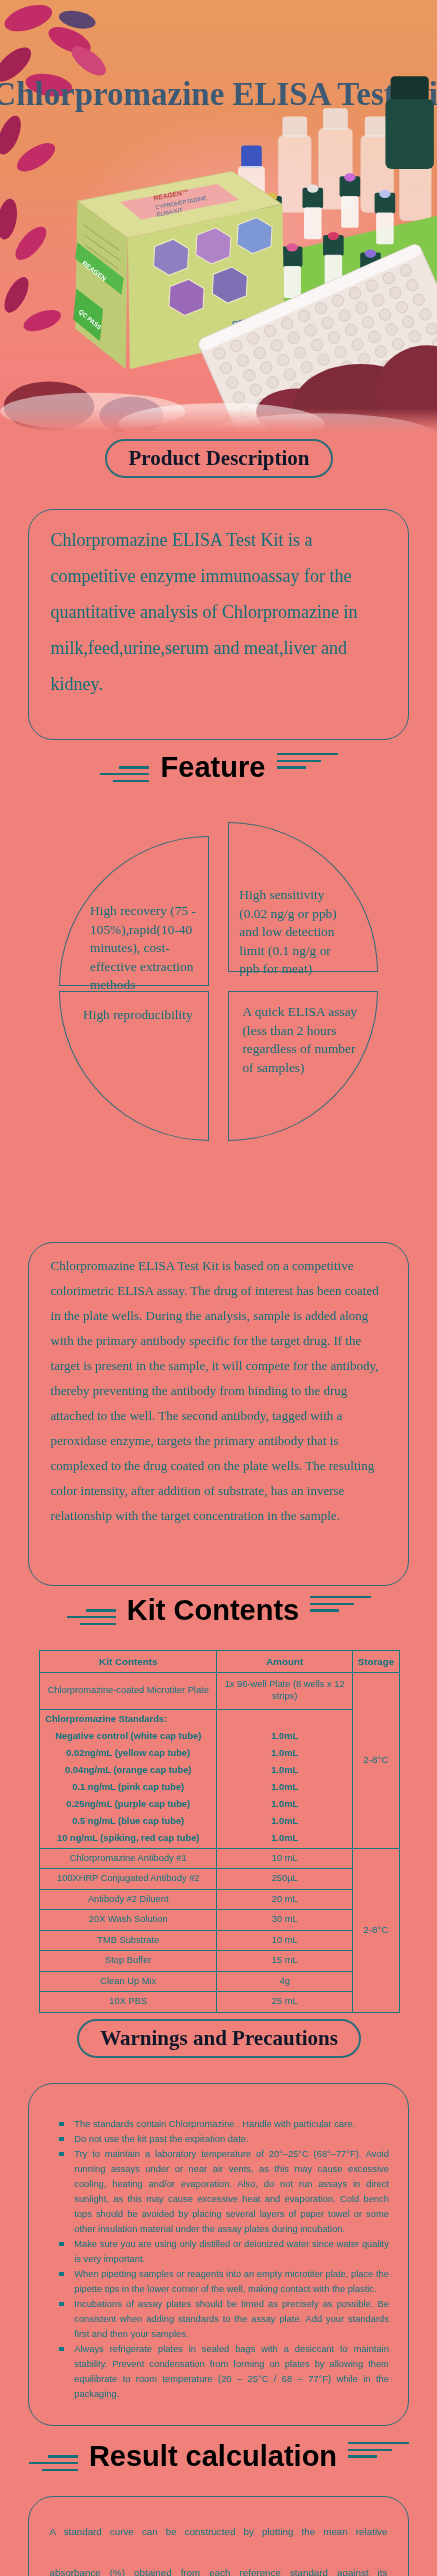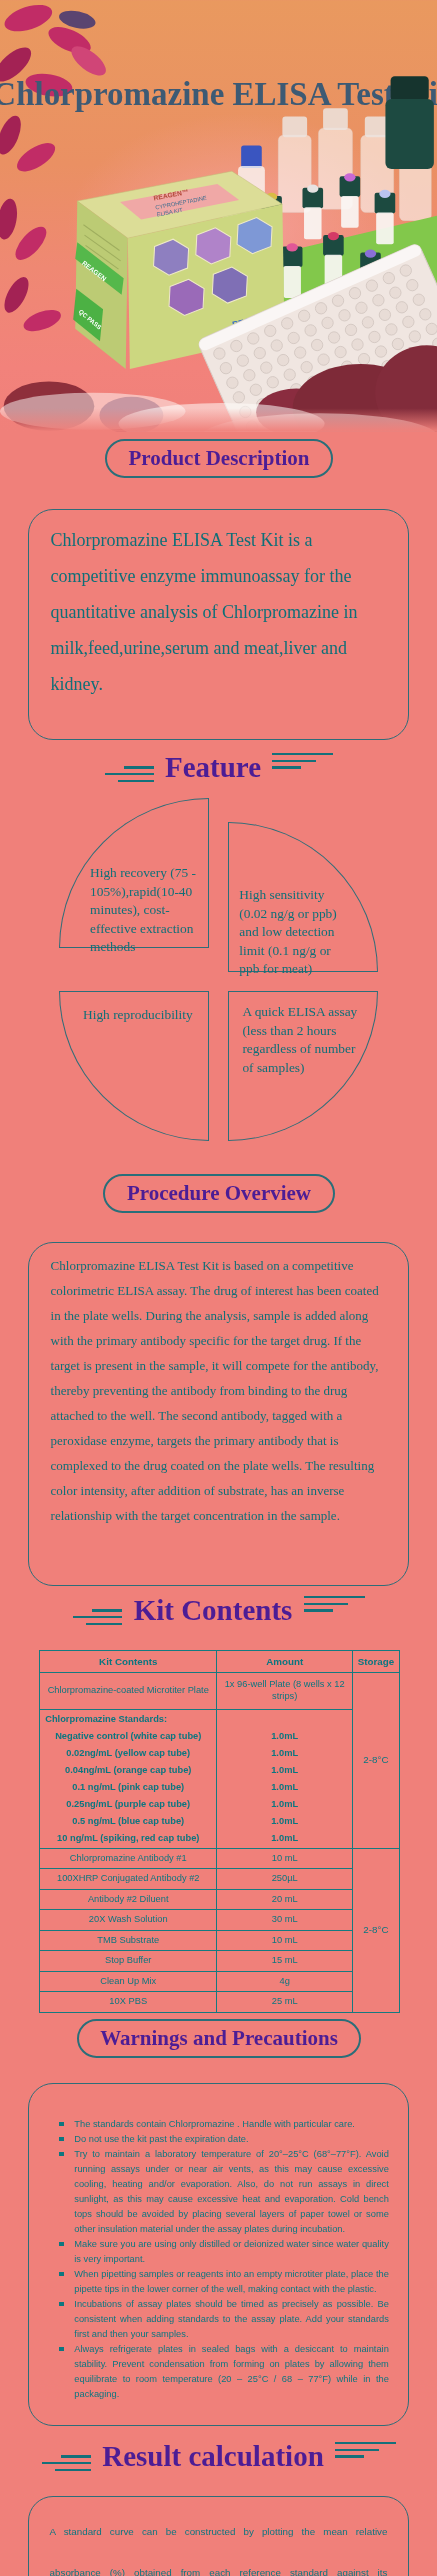--- a/index.html
+++ b/index.html
@@ -5,54 +5,54 @@
   html,body { margin:0; padding:0; }
   #page { position:relative; width:438px; height:3166px; background:#f0807a; overflow:hidden;
           font-family:"Liberation Sans", sans-serif; }
 
   
   #hero { position:absolute; top:0; left:0; width:438px; height:432px; }
 
   
   .center-row { position:absolute; left:0; width:100%; text-align:center; }
   .badge { display:inline-block; border:2.1px solid #2a6e79; border-radius:28px; padding:5.2px 21.6px;
-           font-family:"Liberation Serif", serif; font-weight:bold; font-size:21px; color:#4c1d95; }
+           font-family:"Liberation Serif", serif; font-weight:bold; font-size:21px; color:#0f172a; }
   #badge-product   { top:439px; }
   #badge-procedure { top:1174px; }
   #badge-warnings  { top:2019px; }
 
   
   .rbox { position:absolute; left:28px; width:381px; box-sizing:border-box;
           border:1.8px solid #2e6d79; border-radius:25px; color:#0f6f78; }
   #desc-box   { top:509px;  height:231px; padding:12.4px 21.6px 0 21.6px;
                 font-family:"Liberation Serif", serif; font-size:18px; line-height:36px; }
   #proc-box   { top:1242px; height:344px; padding:10.3px 21.6px 0 21.6px;
                 font-family:"Liberation Serif", serif; font-size:13px; line-height:25px; }
   #warn-box   { top:2083px; height:343px; padding:20.6px 7.2px 0 10.3px; }
   #result-box { top:2496px; height:223px; padding:14.4px 20.6px 0 20.6px; }
 
   
   .lines-heading { position:absolute; left:0; width:100%; display:flex; justify-content:center;
-                   align-items:center; gap:11.3px; color:#4c1d95;
-                   font-family:Liberation Serif, serif; font-weight:bold; font-size:29px; }
+                   align-items:center; gap:11.3px; color:#000000;
+                   font-family:Liberation Sans, sans-serif; font-weight:bold; font-size:29px; }
   #feature-heading { top:751px; }
   #kit-heading     { top:1594px; }
   #result-heading  { top:2440px; }
   .lg { display:flex; flex-direction:column; gap:4.6px; }
   .lg b { display:block; height:2.1px; background:#15707a; }
   .lg.left  { align-items:flex-end;  align-self:flex-end;  margin-bottom:2.1px; }
   .lg.right { align-items:flex-start; align-self:flex-start; margin-top:2.1px; }
   .lg.left  b:nth-child(1){width:30px;} .lg.left  b:nth-child(2){width:49px;} .lg.left  b:nth-child(3){width:36px;}
   .lg.right b:nth-child(1){width:61px;} .lg.right b:nth-child(2){width:44px;} .lg.right b:nth-child(3){width:29px;}
 
   
   .quad { position:absolute; width:150px; height:150px; box-sizing:border-box;
           border:1.5px solid #2e6d79; color:#0f6f78;
           font-family:"Liberation Serif", serif; font-size:13.4px; line-height:18.5px; }
-  #quad-tl { left:59px; top:798px; border-radius:100% 0 0 0; padding:65px 4.1px 0 30px; }
+  #quad-tl { left:59px; top:836px; border-radius:100% 0 0 0; padding:65px 4.1px 0 30px; }
   #quad-tr { left:228px; top:822px; border-radius:0 100% 0 0; padding:63px 24px 0 10.3px; }
   #quad-bl { left:59px; top:991px; border-radius:0 0 0 100%; padding:14.4px 4.1px 0 23px; }
   #quad-br { left:228px; top:991px; border-radius:0 0 100% 0; padding:11.3px 19.6px 0 13.4px; }
 
   
   #kit-table { position:absolute; left:39px; top:1650px; width:361px; border-collapse:collapse;
                color:#0b7680; font-size:9.3px; line-height:11.3px; text-align:center; }
   #kit-table th, #kit-table td { border:1.3px solid #157a80; padding:1px 3.1px; }
   #kit-table th { font-size:9.8px; height:18.5px; }
   .row-plate td { height:34px; }
@@ -288,23 +288,20 @@
         <b></b>
       </span>
   </div>
   <div>
     <div class="quad" id="quad-tl">High recovery (75 - 105%),rapid(10-40 minutes), cost-effective extraction methods</div>
     <div class="quad" id="quad-tr">High sensitivity (0.02 ng/g or ppb) and low detection limit (0.1 ng/g or ppb for meat)</div>
     <div class="quad" id="quad-bl">High reproducibility</div>
     <div class="quad" id="quad-br">A quick ELISA assay (less than 2 hours regardless of number of samples)</div>
   </div>
 
-  <div class="center-row" id="badge-procedure">
-    <span class="badge">Procedure Overview</span>
-  </div>
   <div class="rbox" id="proc-box">
     <span>Chlorpromazine ELISA Test Kit is based on a competitive colorimetric ELISA assay. The drug of interest has been coated in the plate wells. During the analysis, sample is added along with the primary antibody specific for the target drug. If the target is present in the sample, it will compete for the antibody, thereby preventing the antibody from binding to the drug attached to the well. The second antibody, tagged with a peroxidase enzyme, targets the primary antibody that is complexed to the drug coated on the plate wells. The resulting color intensity, after addition of substrate, has an inverse relationship with the target concentration in the sample.</span>
   </div>
 
   <div class="lines-heading" id="kit-heading">
     <span class="lg left">
         <b></b>
         <b></b>
         <b></b>
       </span>

